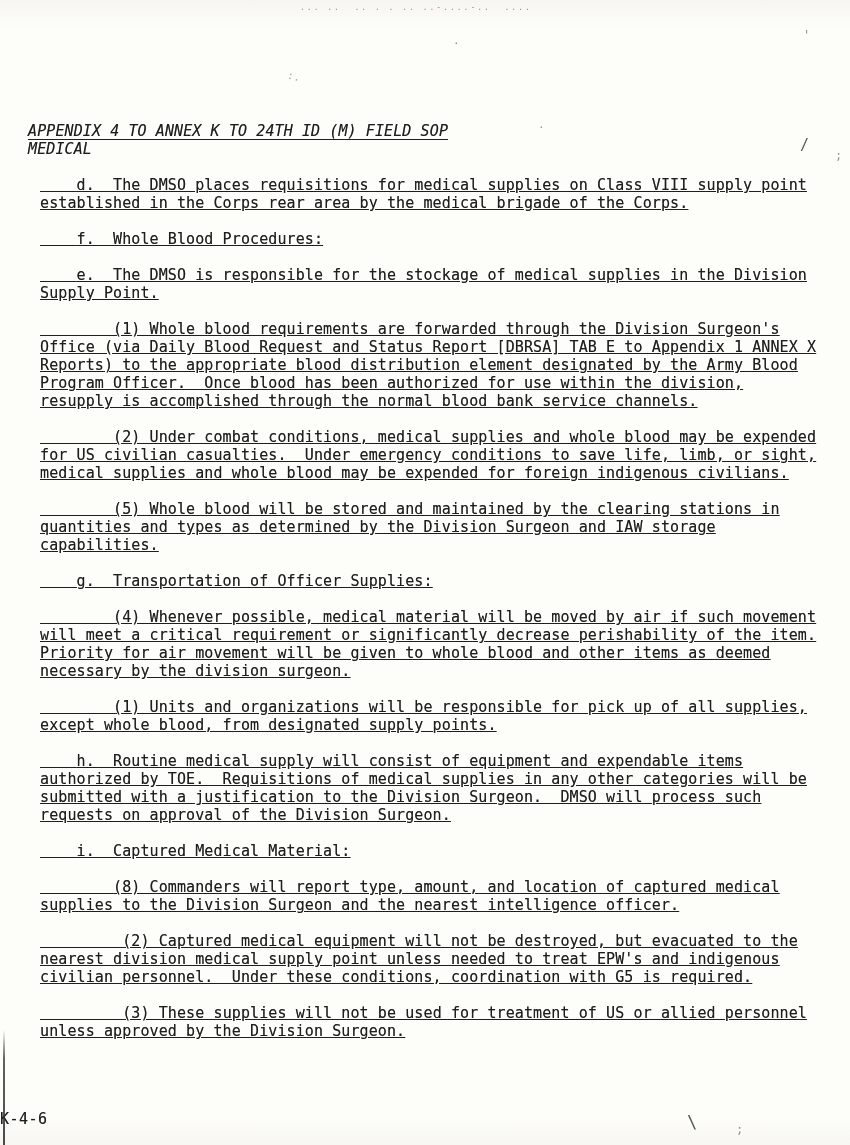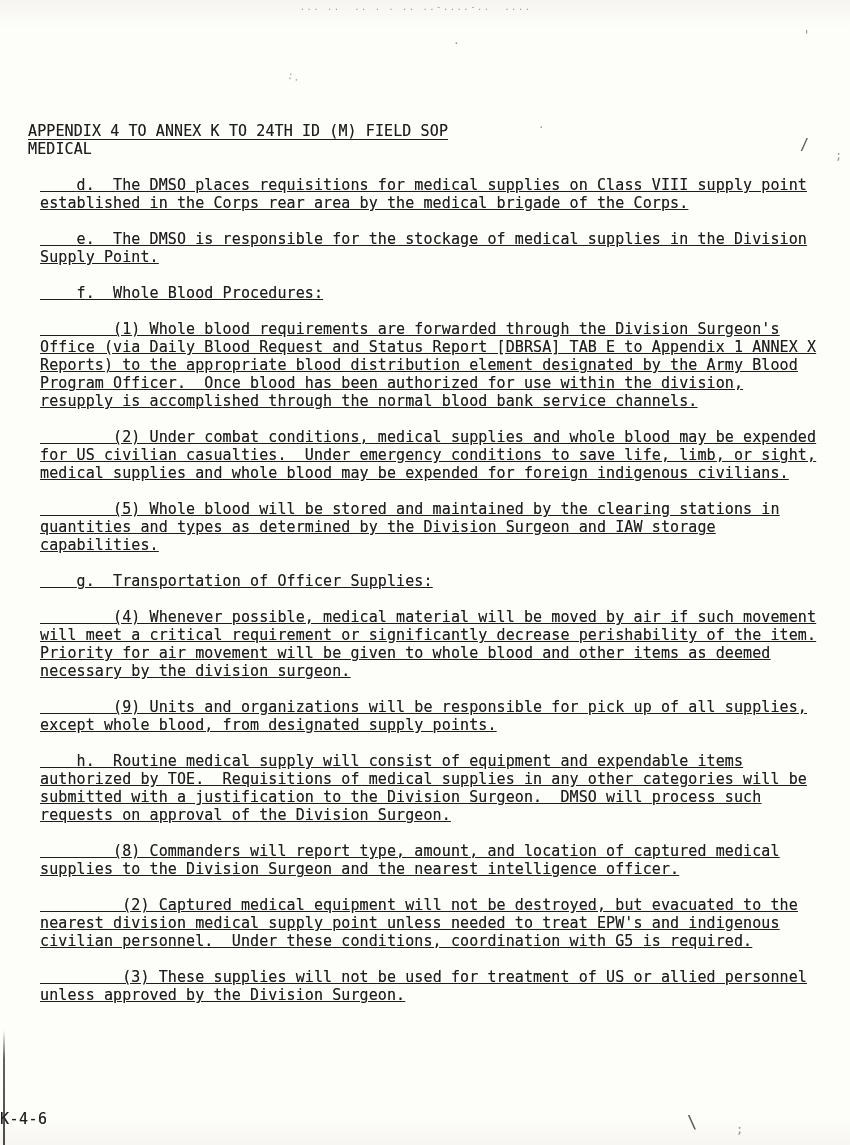--- a/index.html
+++ b/index.html
@@ -21,21 +21,21 @@
   .content {
     position: absolute;
     left: 28px;
     top: 122px;
     width: 798px;
     font-size: 15px;
     line-height: 18px;
     letter-spacing: 0.1px;
     text-shadow: 0 0 0.6px rgba(25, 25, 25, 0.55);
   }
-  .header { margin: 0 0 18px 0; }
+  .header { margin: 0 0 18px 0; font-style: italic; }
   .header-line { white-space: pre-wrap; }
   .underlined {
     text-decoration: underline;
     text-underline-offset: 3px;
   }
   .para {
     margin: 0 0 18px 12px;
     white-space: pre-wrap;
     text-decoration: underline;
   }
@@ -96,45 +96,46 @@
   <span class="artifact mark-semi-bottom">;</span>
 
   <div class="content">
     <div class="header">
       <div class="header-line underlined">APPENDIX 4 TO ANNEX K TO 24TH ID (M) FIELD SOP</div>
       <div class="header-line">MEDICAL</div>
     </div>
     <div>
         <p class="para">    d.  The DMSO places requisitions for medical supplies on Class VIII supply point
 established in the Corps rear area by the medical brigade of the Corps.</p>
+        <p class="para">    f.  Whole Blood Procedures:</p>
         <p class="para">    e.  The DMSO is responsible for the stockage of medical supplies in the Division
 Supply Point.</p>
-        <p class="para">    f.  Whole Blood Procedures:</p>
         <p class="para">        (1) Whole blood requirements are forwarded through the Division Surgeon's
 Office (via Daily Blood Request and Status Report [DBRSA] TAB E to Appendix 1 ANNEX X
 Reports) to the appropriate blood distribution element designated by the Army Blood
 Program Officer.  Once blood has been authorized for use within the division,
 resupply is accomplished through the normal blood bank service channels.</p>
         <p class="para">        (2) Under combat conditions, medical supplies and whole blood may be expended
 for US civilian casualties.  Under emergency conditions to save life, limb, or sight,
 medical supplies and whole blood may be expended for foreign indigenous civilians.</p>
         <p class="para">        (5) Whole blood will be stored and maintained by the clearing stations in
 quantities and types as determined by the Division Surgeon and IAW storage
 capabilities.</p>
         <p class="para">    g.  Transportation of Officer Supplies:</p>
         <p class="para">        (4) Whenever possible, medical material will be moved by air if such movement
 will meet a critical requirement or significantly decrease perishability of the item.
 Priority for air movement will be given to whole blood and other items as deemed
 necessary by the division surgeon.</p>
-        <p class="para">        (9) Units and organizations will be responsible for pick up of all supplies,
+        <p class="para">        (1) Units and organizations will be responsible for pick up of all supplies,
 except whole blood, from designated supply points.</p>
         <p class="para">    h.  Routine medical supply will consist of equipment and expendable items
 authorized by TOE.  Requisitions of medical supplies in any other categories will be
 submitted with a justification to the Division Surgeon.  DMSO will process such
 requests on approval of the Division Surgeon.</p>
+        <p class="para">    i.  Captured Medical Material:</p>
         <p class="para">        (8) Commanders will report type, amount, and location of captured medical
 supplies to the Division Surgeon and the nearest intelligence officer.</p>
         <p class="para">         (2) Captured medical equipment will not be destroyed, but evacuated to the
 nearest division medical supply point unless needed to treat EPW's and indigenous
 civilian personnel.  Under these conditions, coordination with G5 is required.</p>
         <p class="para">         (3) These supplies will not be used for treatment of US or allied personnel
 unless approved by the Division Surgeon.</p>
       </div>
   </div>
 

